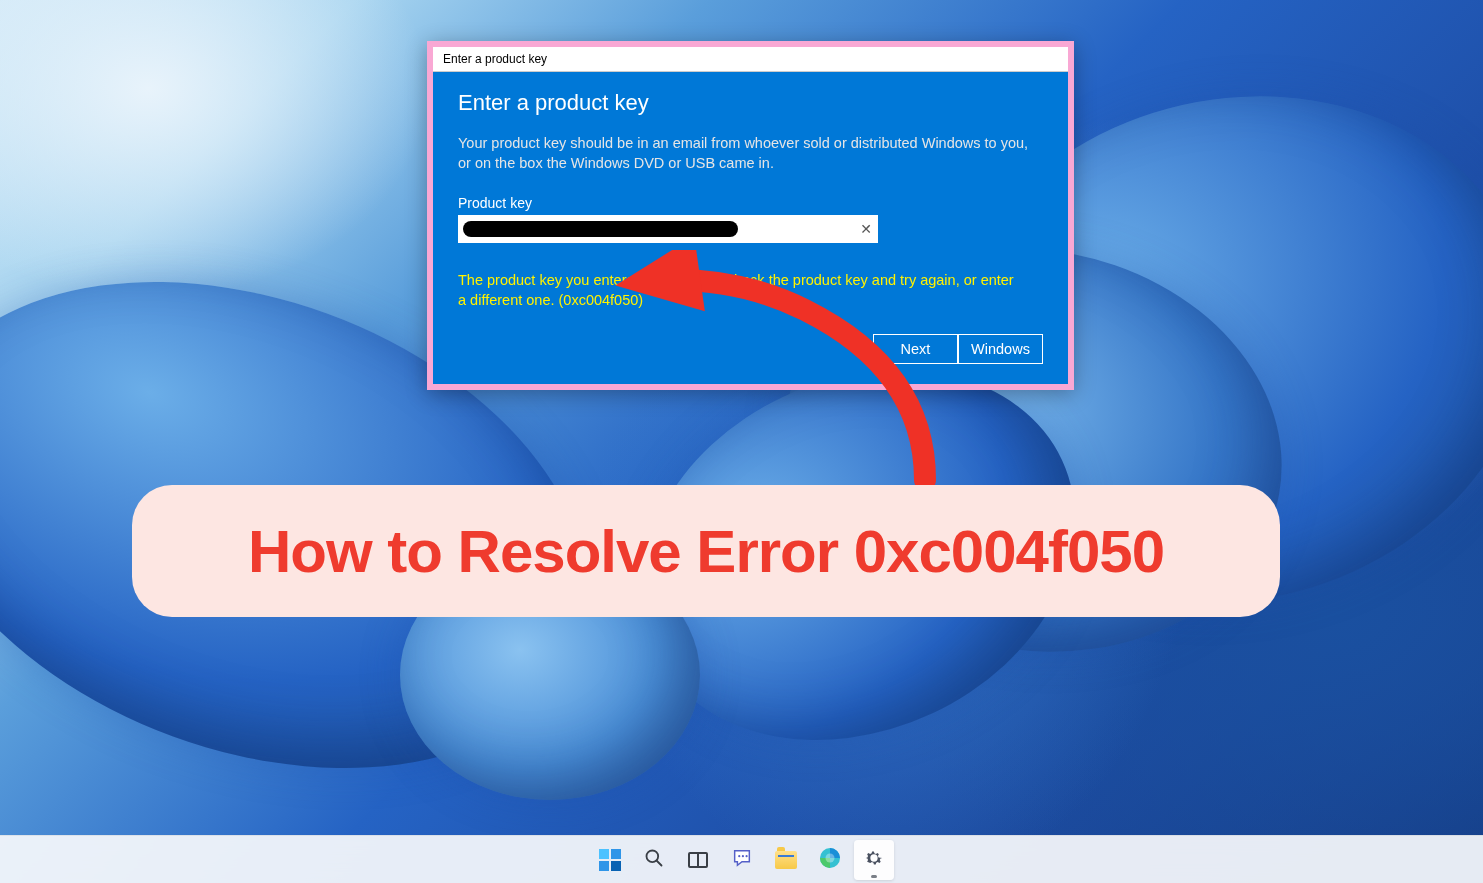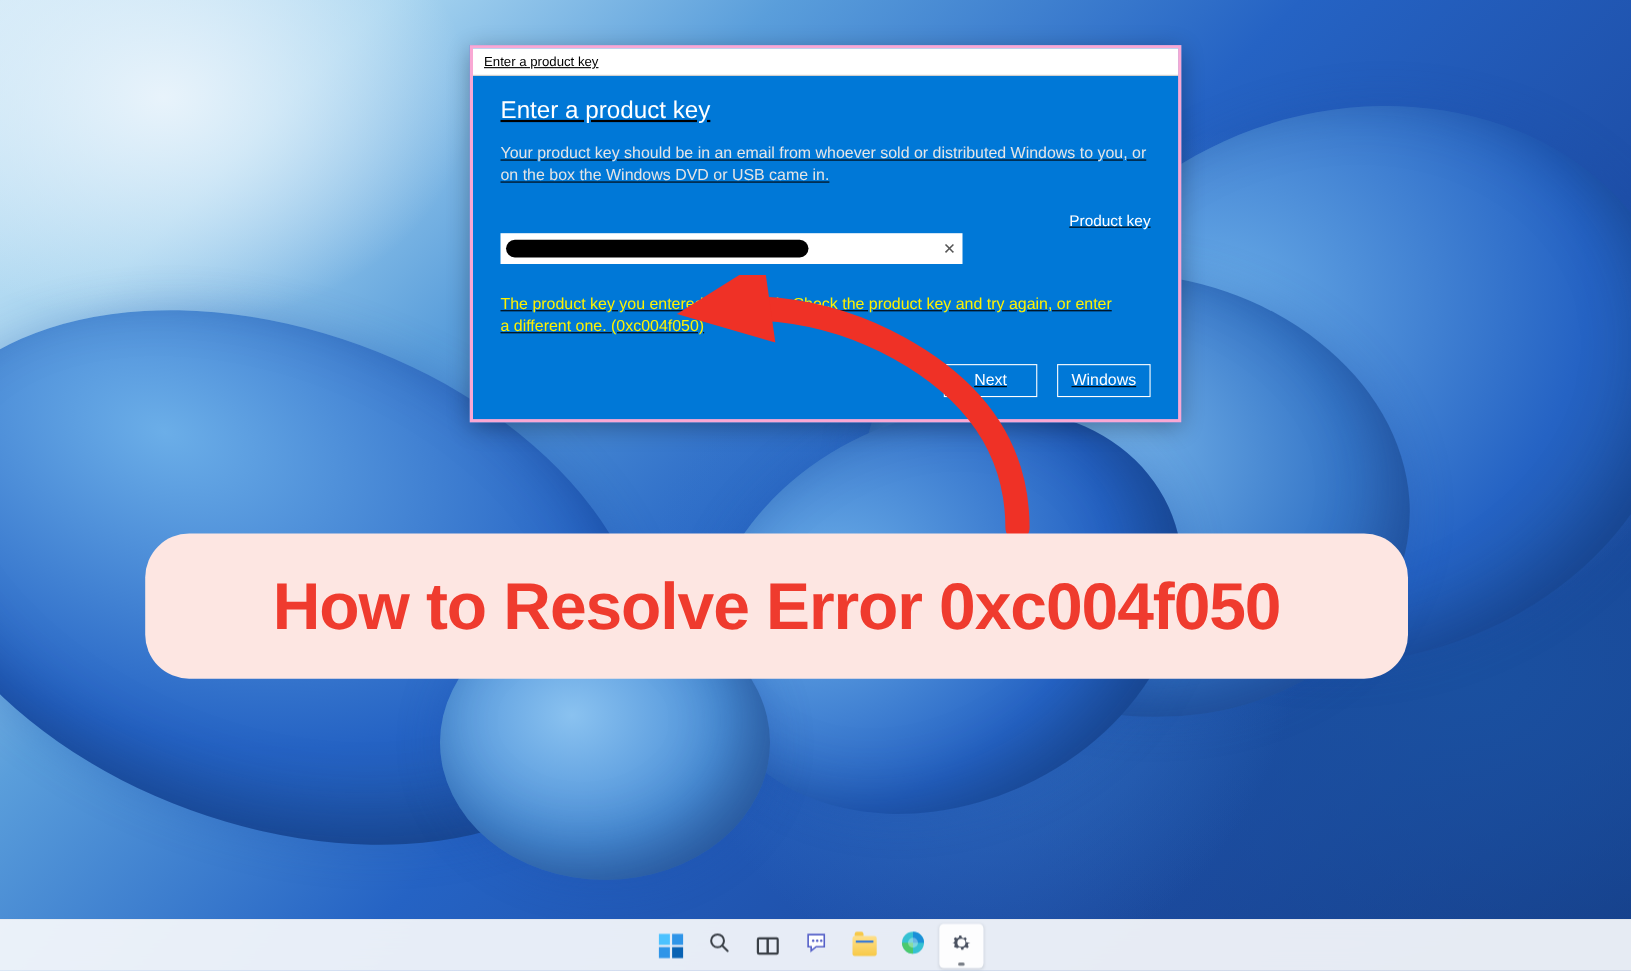--- a/index.html
+++ b/index.html
@@ -33,23 +33,22 @@
     .p4 { width: 700px; height: 450px; left: -100px; top: 300px; transform: rotate(20deg); }
     .p5 { width: 300px; height: 250px; left: 400px; top: 550px; background: radial-gradient(ellipse at 40% 40%, #8ac2f0, #4a8fd8 55%, #2a5daa); }
 
     
     .dialog {
       position: absolute;
       left: 427px;
       top: 41px;
       width: 647px;
       background: #0078d7;
-      border: 3px solid #f9a8d4;
+      border: 6px solid #f9a8d4;
       box-shadow: 0 4px 20px rgba(0,0,0,0.3);
-      text-decoration: underline;
     }
     .dialog-titlebar {
       background: #ffffff;
       color: #000;
       padding: 5px 10px;
       font-size: 12px;
       border-bottom: 1px solid #cccccc;
     }
     .dialog-body {
       padding: 18px 25px 20px 25px;
@@ -64,21 +63,20 @@
     .dialog-desc {
       font-size: 14.5px;
       line-height: 1.35;
       margin-bottom: 22px;
       color: #e5e5e5;
     }
     .field-label {
       font-size: 14px;
       margin-bottom: 4px;
       color: #ffffff;
-      text-align: right;
     }
     .input-wrap {
       position: relative;
       width: 420px;
       height: 28px;
       background: #ffffff;
       display: flex;
       align-items: center;
       margin-bottom: 28px;
     }
@@ -105,21 +103,20 @@
     .error-text {
       color: #fff200;
       font-size: 14.5px;
       line-height: 1.35;
       margin-bottom: 24px;
       max-width: 560px;
     }
     .dialog-buttons {
       display: flex;
       justify-content: flex-end;
-      gap: 18px;
     }
     .dialog-btn {
       width: 85px;
       height: 30px;
       background: transparent;
       border: 1px solid #ffffff;
       color: #ffffff;
       font-size: 14.5px;
       cursor: pointer;
       font-family: inherit;

